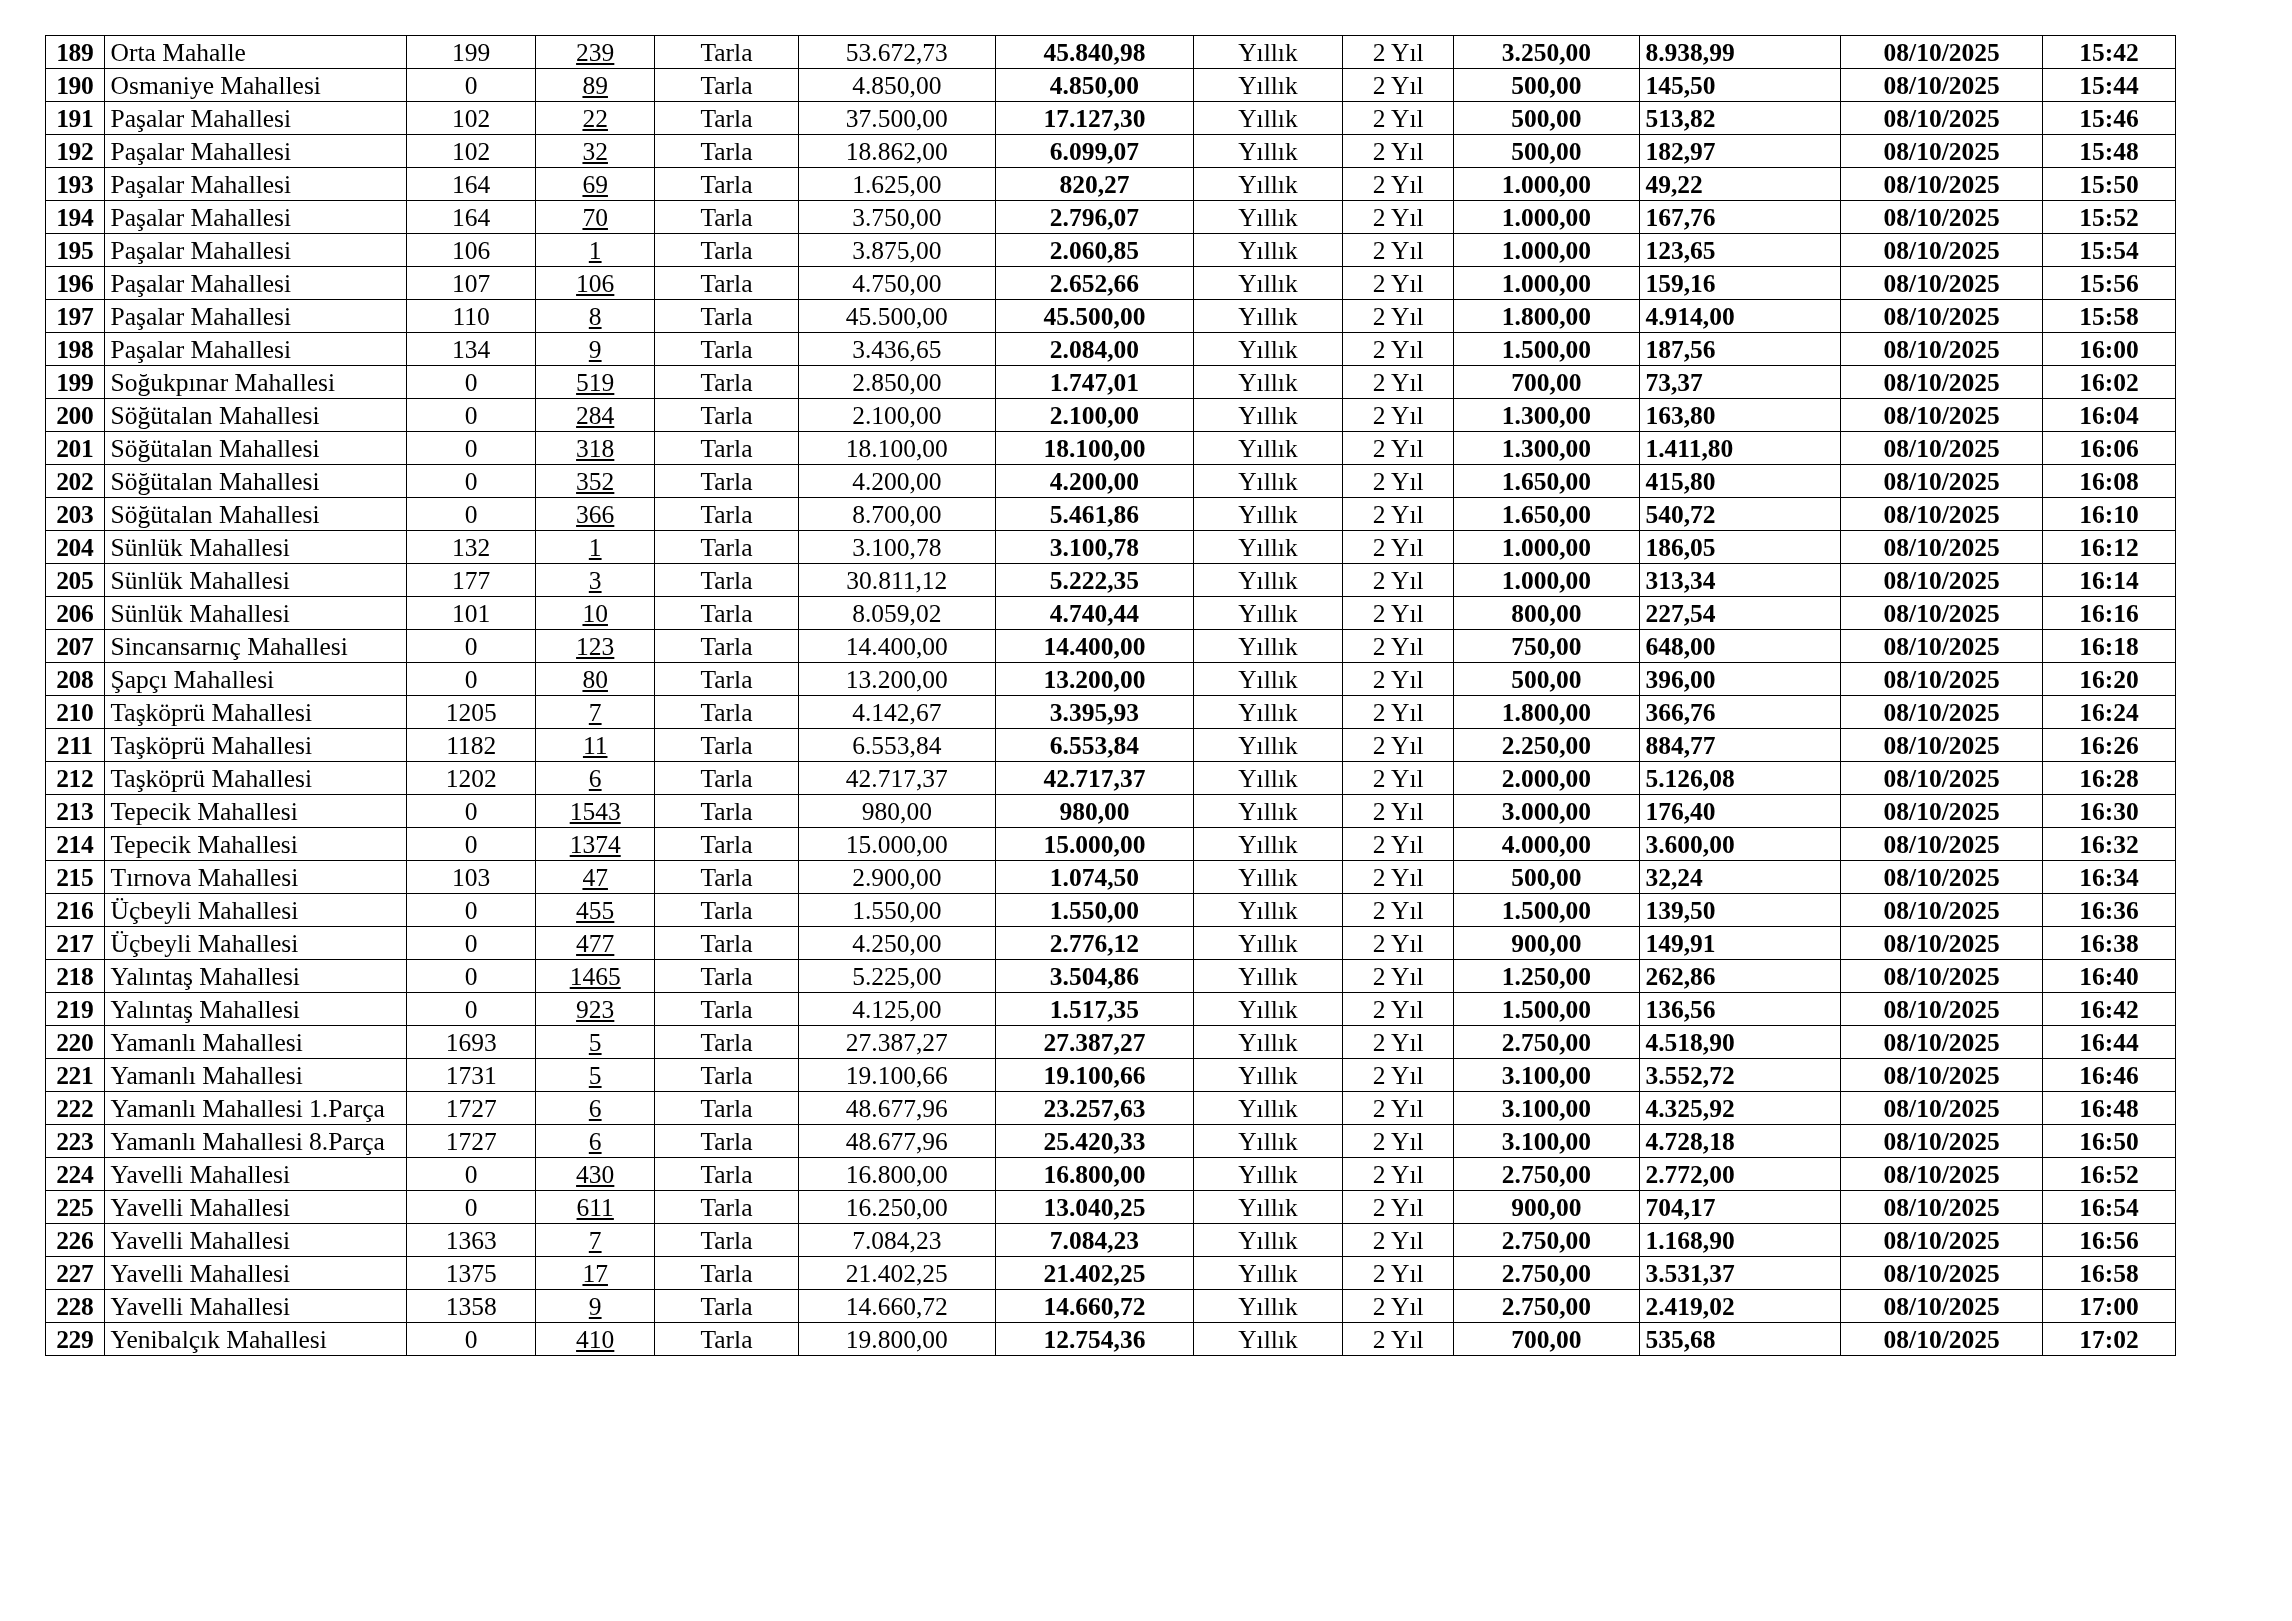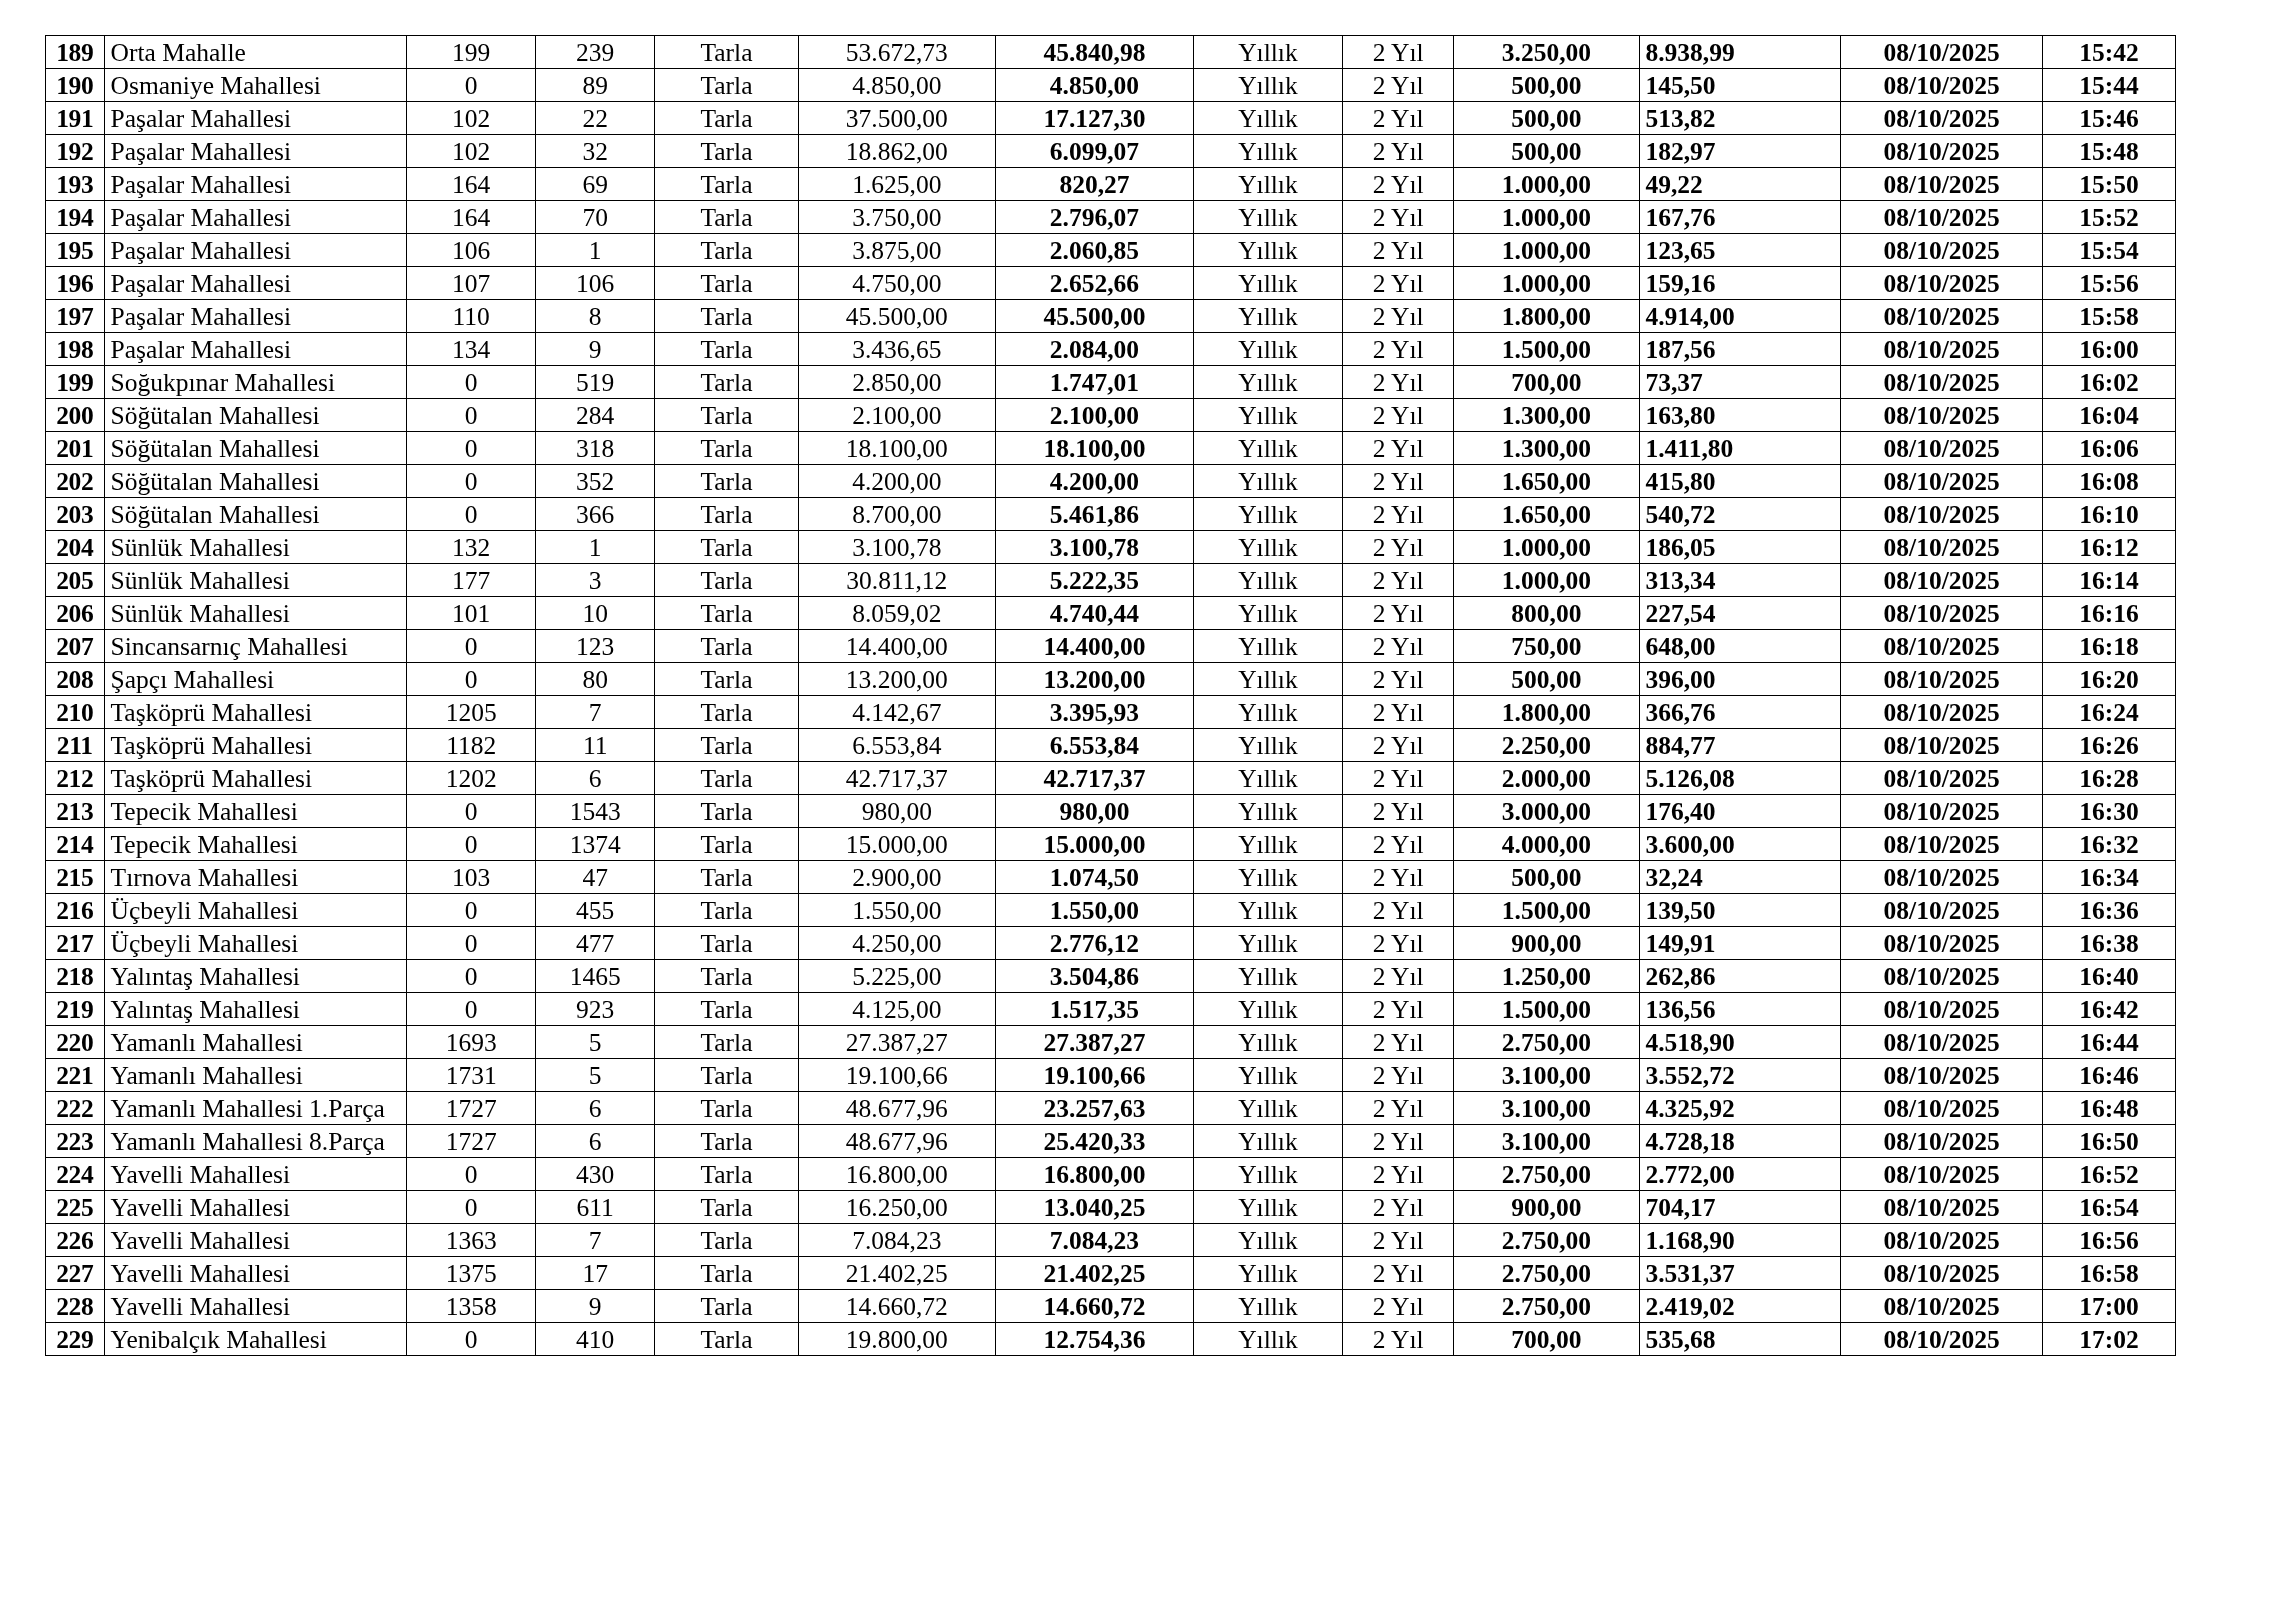--- a/index.html
+++ b/index.html
@@ -55,21 +55,21 @@
   col.c-sure   { width: 145px; }
   col.c-sure2  { width: 108px; }
   col.c-bedel  { width: 180px; }
   col.c-teminat{ width: 196px; }
   col.c-tarih  { width: 196px; }
   col.c-saat   { width: 129px; }
 
   
   .col-sira     { text-align: center; font-weight: bold; letter-spacing: -0.3px; }
   .col-ada      { text-align: center; }
-  .col-parsel   { text-align: center; }
+  .col-parsel   { text-align: center; text-decoration: underline; }
   .col-vasif    { text-align: center; }
   .col-yuzolcum { text-align: center; }
   .col-kira     { text-align: center; font-weight: bold; }
   .col-sure     { text-align: center; }
   .col-sure2    { text-align: center; }
   .col-bedel    { text-align: center; font-weight: bold; }
   .col-teminat  { text-align: left; font-weight: bold; }
   .col-tarih    { text-align: center; font-weight: bold; }
   .col-saat     { text-align: center; font-weight: bold; }
 </style>

